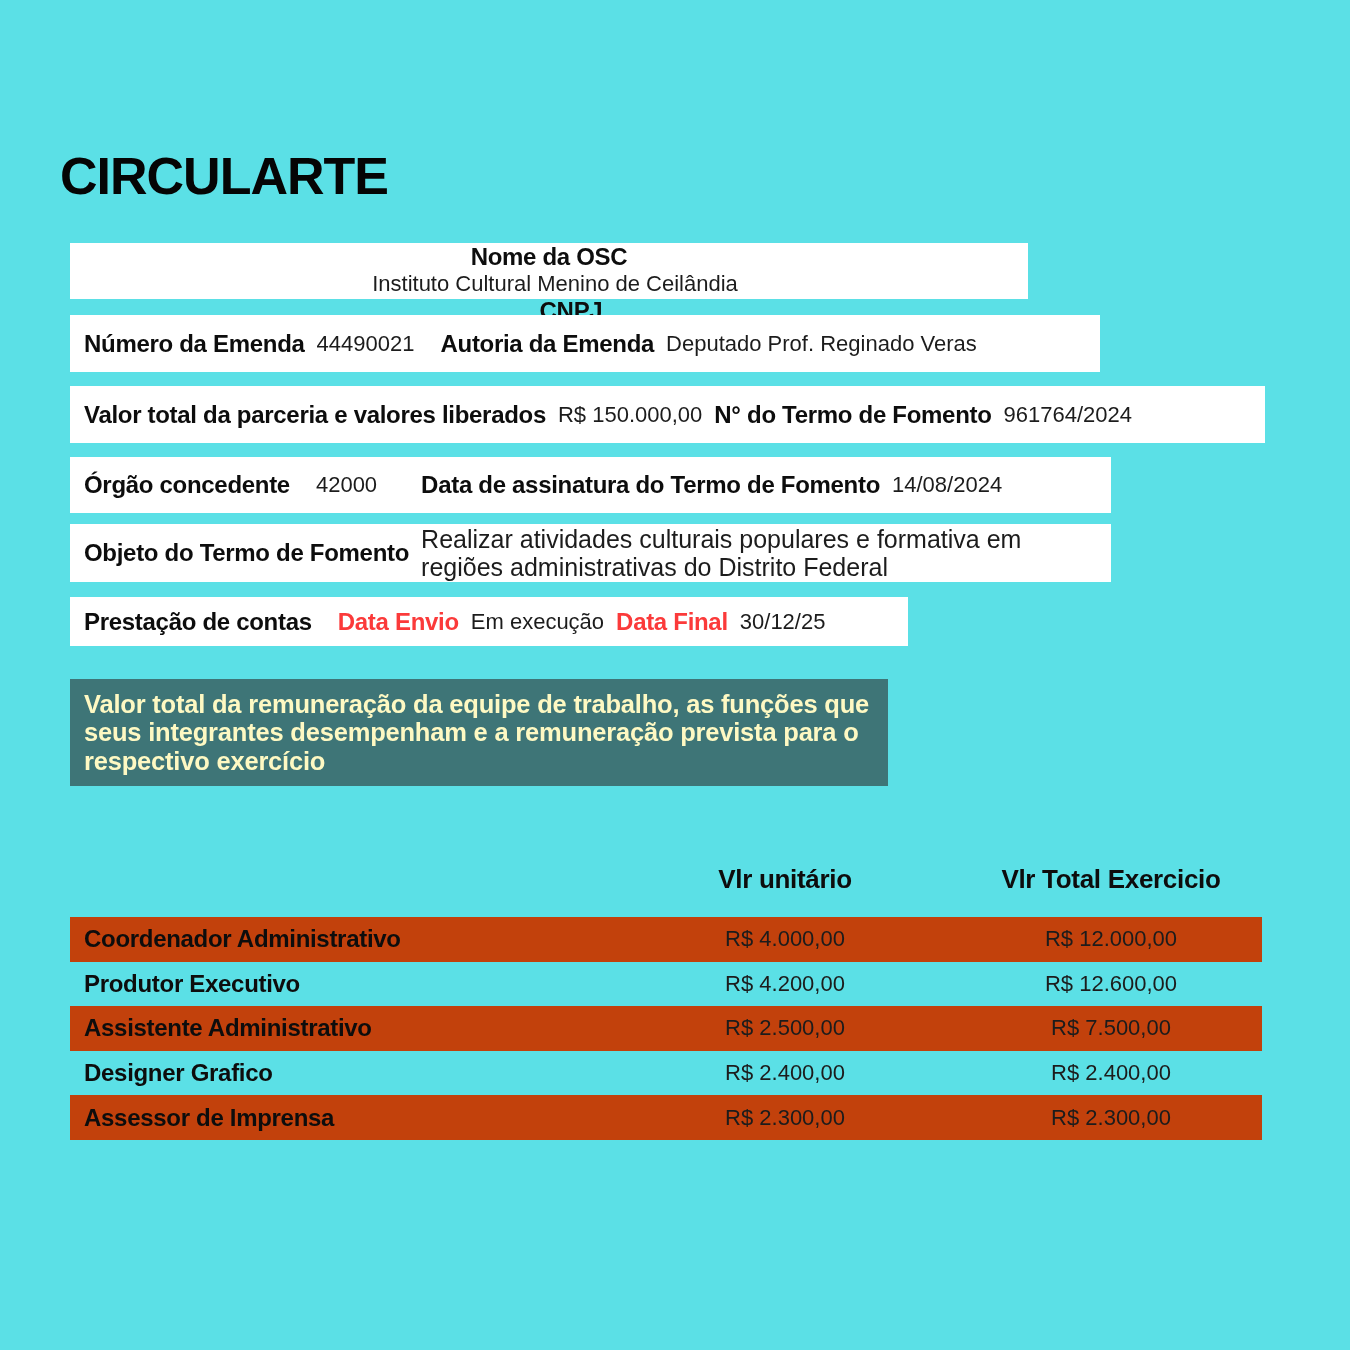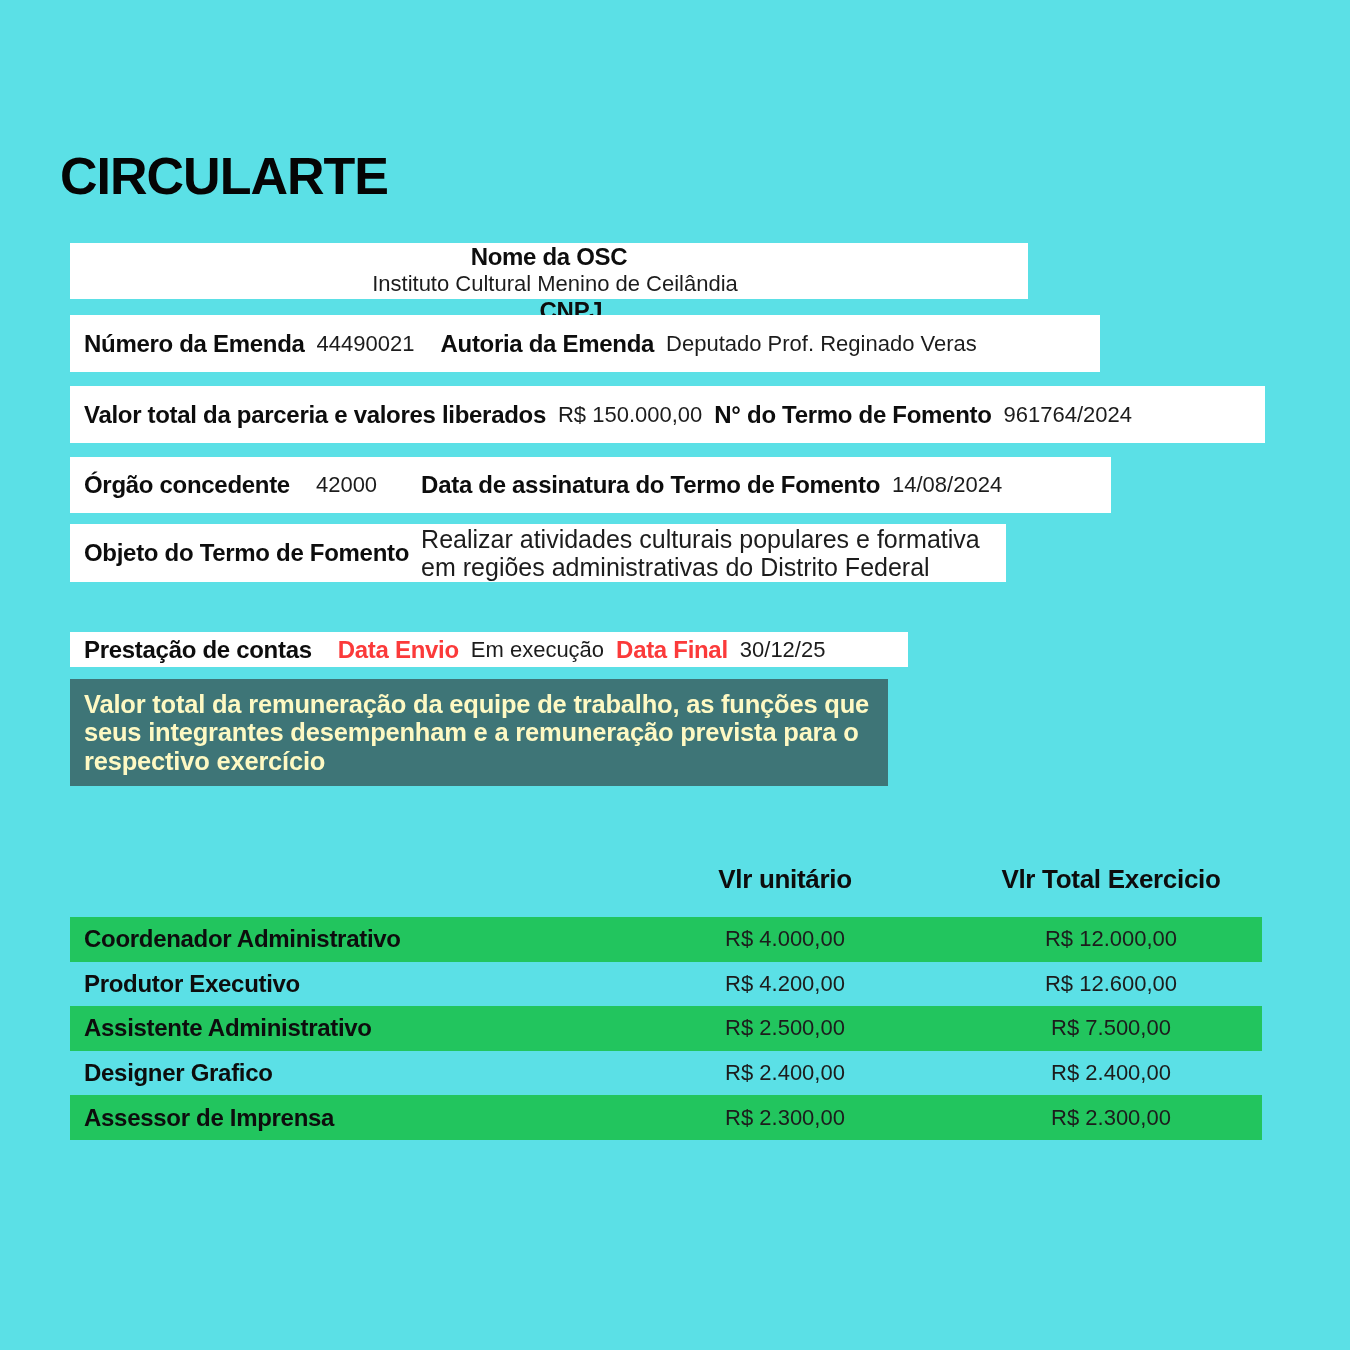--- a/index.html
+++ b/index.html
@@ -16,41 +16,41 @@
     padding:0 14px;box-sizing:border-box;
   }
   .lbl{font-weight:700;font-size:24px;letter-spacing:-0.3px;white-space:nowrap;color:#0d0d0d;}
   .val{font-weight:400;font-size:22px;white-space:nowrap;color:#1c1c1c;}
   .red{color:#FB3A3A;}
   .ml-sm{margin-left:12px;} .ml-md{margin-left:26px;} .ml-lg{margin-left:44px;}
   .bar-osc      {left:70px;top:243px;width:958px;height:56px;flex-direction:column;}
   .bar-emenda   {left:70px;top:315px;width:1030px;height:57px;}
   .bar-valor    {left:70px;top:386px;width:1195px;height:57px;}
   .bar-orgao    {left:70px;top:457px;width:1041px;height:56px;}
-  .bar-objeto   {left:70px;top:524px;width:936px;height:58px;justify-content:space-between;}
-  .bar-prestacao{left:70px;top:632px;width:838px;height:35px;}
+  .bar-objeto   {left:70px;top:524px;width:1041px;height:58px;}
+  .bar-prestacao{left:70px;top:597px;width:838px;height:49px;}
   .bar-objeto .val{white-space:normal;line-height:1.12;font-size:25px;max-width:650px;}
   .highlight{
     position:absolute;left:70px;top:679px;width:818px;height:107px;
     background:#3E7577;color:#fef9c3;font-weight:700;font-size:25.5px;
     line-height:1.1;letter-spacing:-0.2px;padding:8px 14px;box-sizing:border-box;
     display:flex;align-items:center;
   }
   .col-headers{
     position:absolute;left:70px;top:864px;width:1192px;
     display:grid;grid-template-columns:540px 350px 302px;
     font-weight:700;font-size:26px;letter-spacing:-0.3px;
   }
   .col-headers .h{text-align:center;}
   .table{position:absolute;left:70px;top:917px;width:1192px;}
   .row{
     display:grid;grid-template-columns:540px 350px 302px;
     height:44.6px;align-items:center;
   }
-  .row.white{background:#22c55e;}
+  .row.white{background:#c2410c;}
   .row .role{font-weight:700;font-size:24px;letter-spacing:-0.3px;padding-left:14px;}
   .row .num{font-weight:400;font-size:22px;text-align:center;color:#1c1c1c;}
 </style>
 </head>
 <body>
 
 <div class="canvas">
 
   <div class="title">CIRCULARTE</div>
 

